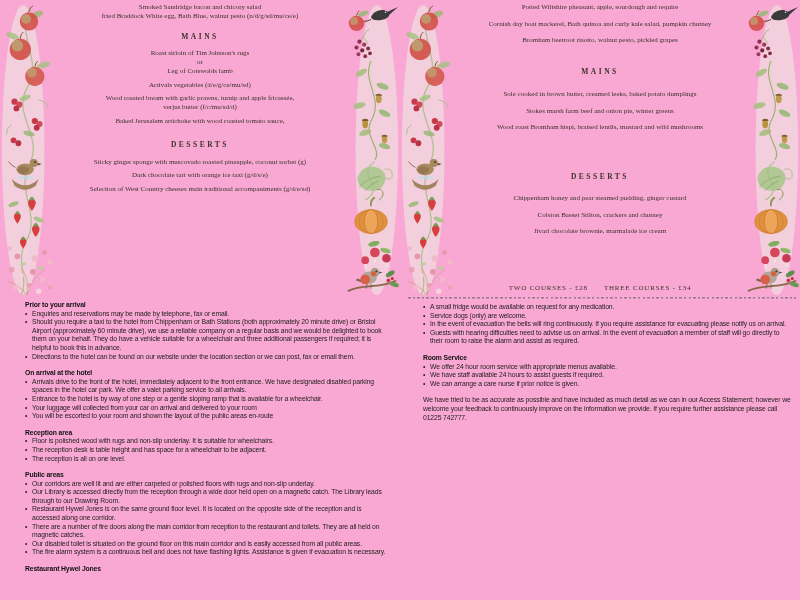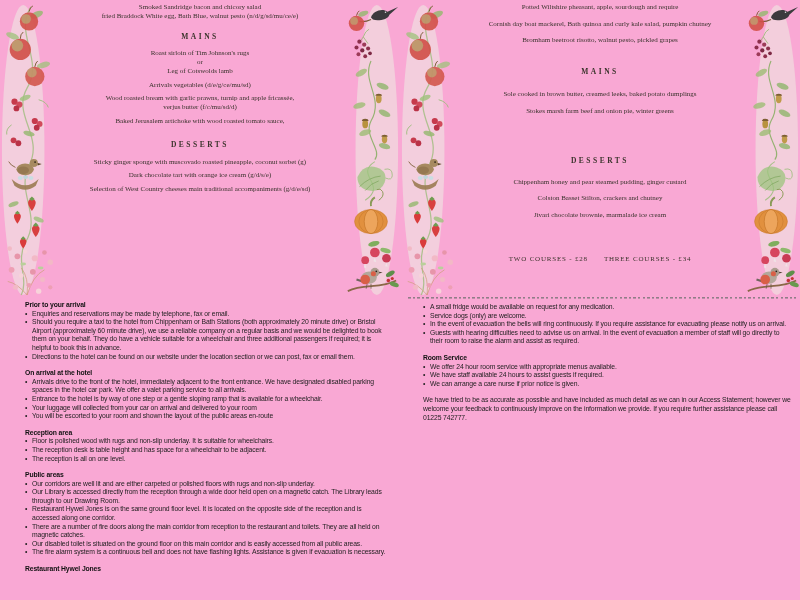--- a/index.html
+++ b/index.html
@@ -15,21 +15,21 @@
   .border.br{right:0;}
   .menu-content{position:absolute;left:58px;right:58px;top:3px;text-align:center;
                 font-size:7px;line-height:9px;color:#38322b;}
   .menu-content .group{margin-bottom:4.5px;}
   .mp-right .menu-content .group{margin-bottom:7.5px;}
   .menu-heading{font-weight:bold;letter-spacing:2.5px;font-size:7.5px;color:#3b342c;}
   .mp-left .mh-mains{margin:11px 0 8px;}
   .mp-left .mh-desserts{margin:14px 0 9px;}
   .mp-right .mh-mains{margin:22px 0 14px;}
   .mp-right .mh-desserts{margin:40px 0 13px;}
-  .prices{margin-top:35px;display:flex;justify-content:center;gap:16px;
+  .prices{margin-top:48px;display:flex;justify-content:center;gap:16px;
           font-size:7px;letter-spacing:0.8px;color:#3b342c;}
 
   
   .info-col{position:absolute;font-family:"Liberation Sans",sans-serif;
             font-size:6.8px;line-height:8.6px;letter-spacing:-0.12px;color:#1e1e1e;}
   .col-left{left:25px;top:301px;width:363px;}
   .col-right{left:423px;top:303px;width:368px;}
   .sec{margin-bottom:8px;}
   .sec-h{font-weight:bold;color:#111;}
   .bullet{position:relative;padding-left:7px;}
@@ -247,21 +247,21 @@
           <div class="group">
             <div class="line">Baked Jerusalem artichoke with wood roasted tomato sauce,</div>
           </div>
         </div>
       <div class="menu-heading mh-desserts">DESSERTS</div>
       <div>
           <div class="group">
             <div class="line">Sticky ginger sponge with muscovado roasted pineapple, coconut sorbet (g)</div>
           </div>
           <div class="group">
-            <div class="line">Dark chocolate tart with orange ice cream (g/d/s/e)</div>
+            <div class="line">Dark chocolate tart with orange ice taxi (g/d/s/e)</div>
           </div>
           <div class="group">
             <div class="line">Selection of West Country cheeses main traditional accompaniments (g/d/e/sd)</div>
           </div>
         </div>
     </div>
   </div>
 
   <div class="menu-page mp-right">
     <svg class="border bl">
@@ -283,20 +283,23 @@
           </div>
         </div>
       <div class="menu-heading mh-mains">MAINS</div>
       <div>
           <div class="group">
             <div class="line">Sole cooked in brown butter, creamed leeks, baked potato dumplings</div>
           </div>
           <div class="group">
             <div class="line">Stokes marsh farm beef and onion pie, winter greens</div>
           </div>
+          <div class="group">
+            <div class="line">Wood roast Bromham hispi, braised lentils, mustard and wild mushrooms</div>
+          </div>
         </div>
       <div class="menu-heading mh-desserts">DESSERTS</div>
       <div>
           <div class="group">
             <div class="line">Chippenham honey and pear steamed pudding, ginger custard</div>
           </div>
           <div class="group">
             <div class="line">Colston Basset Stilton, crackers and chutney</div>
           </div>
           <div class="group">

